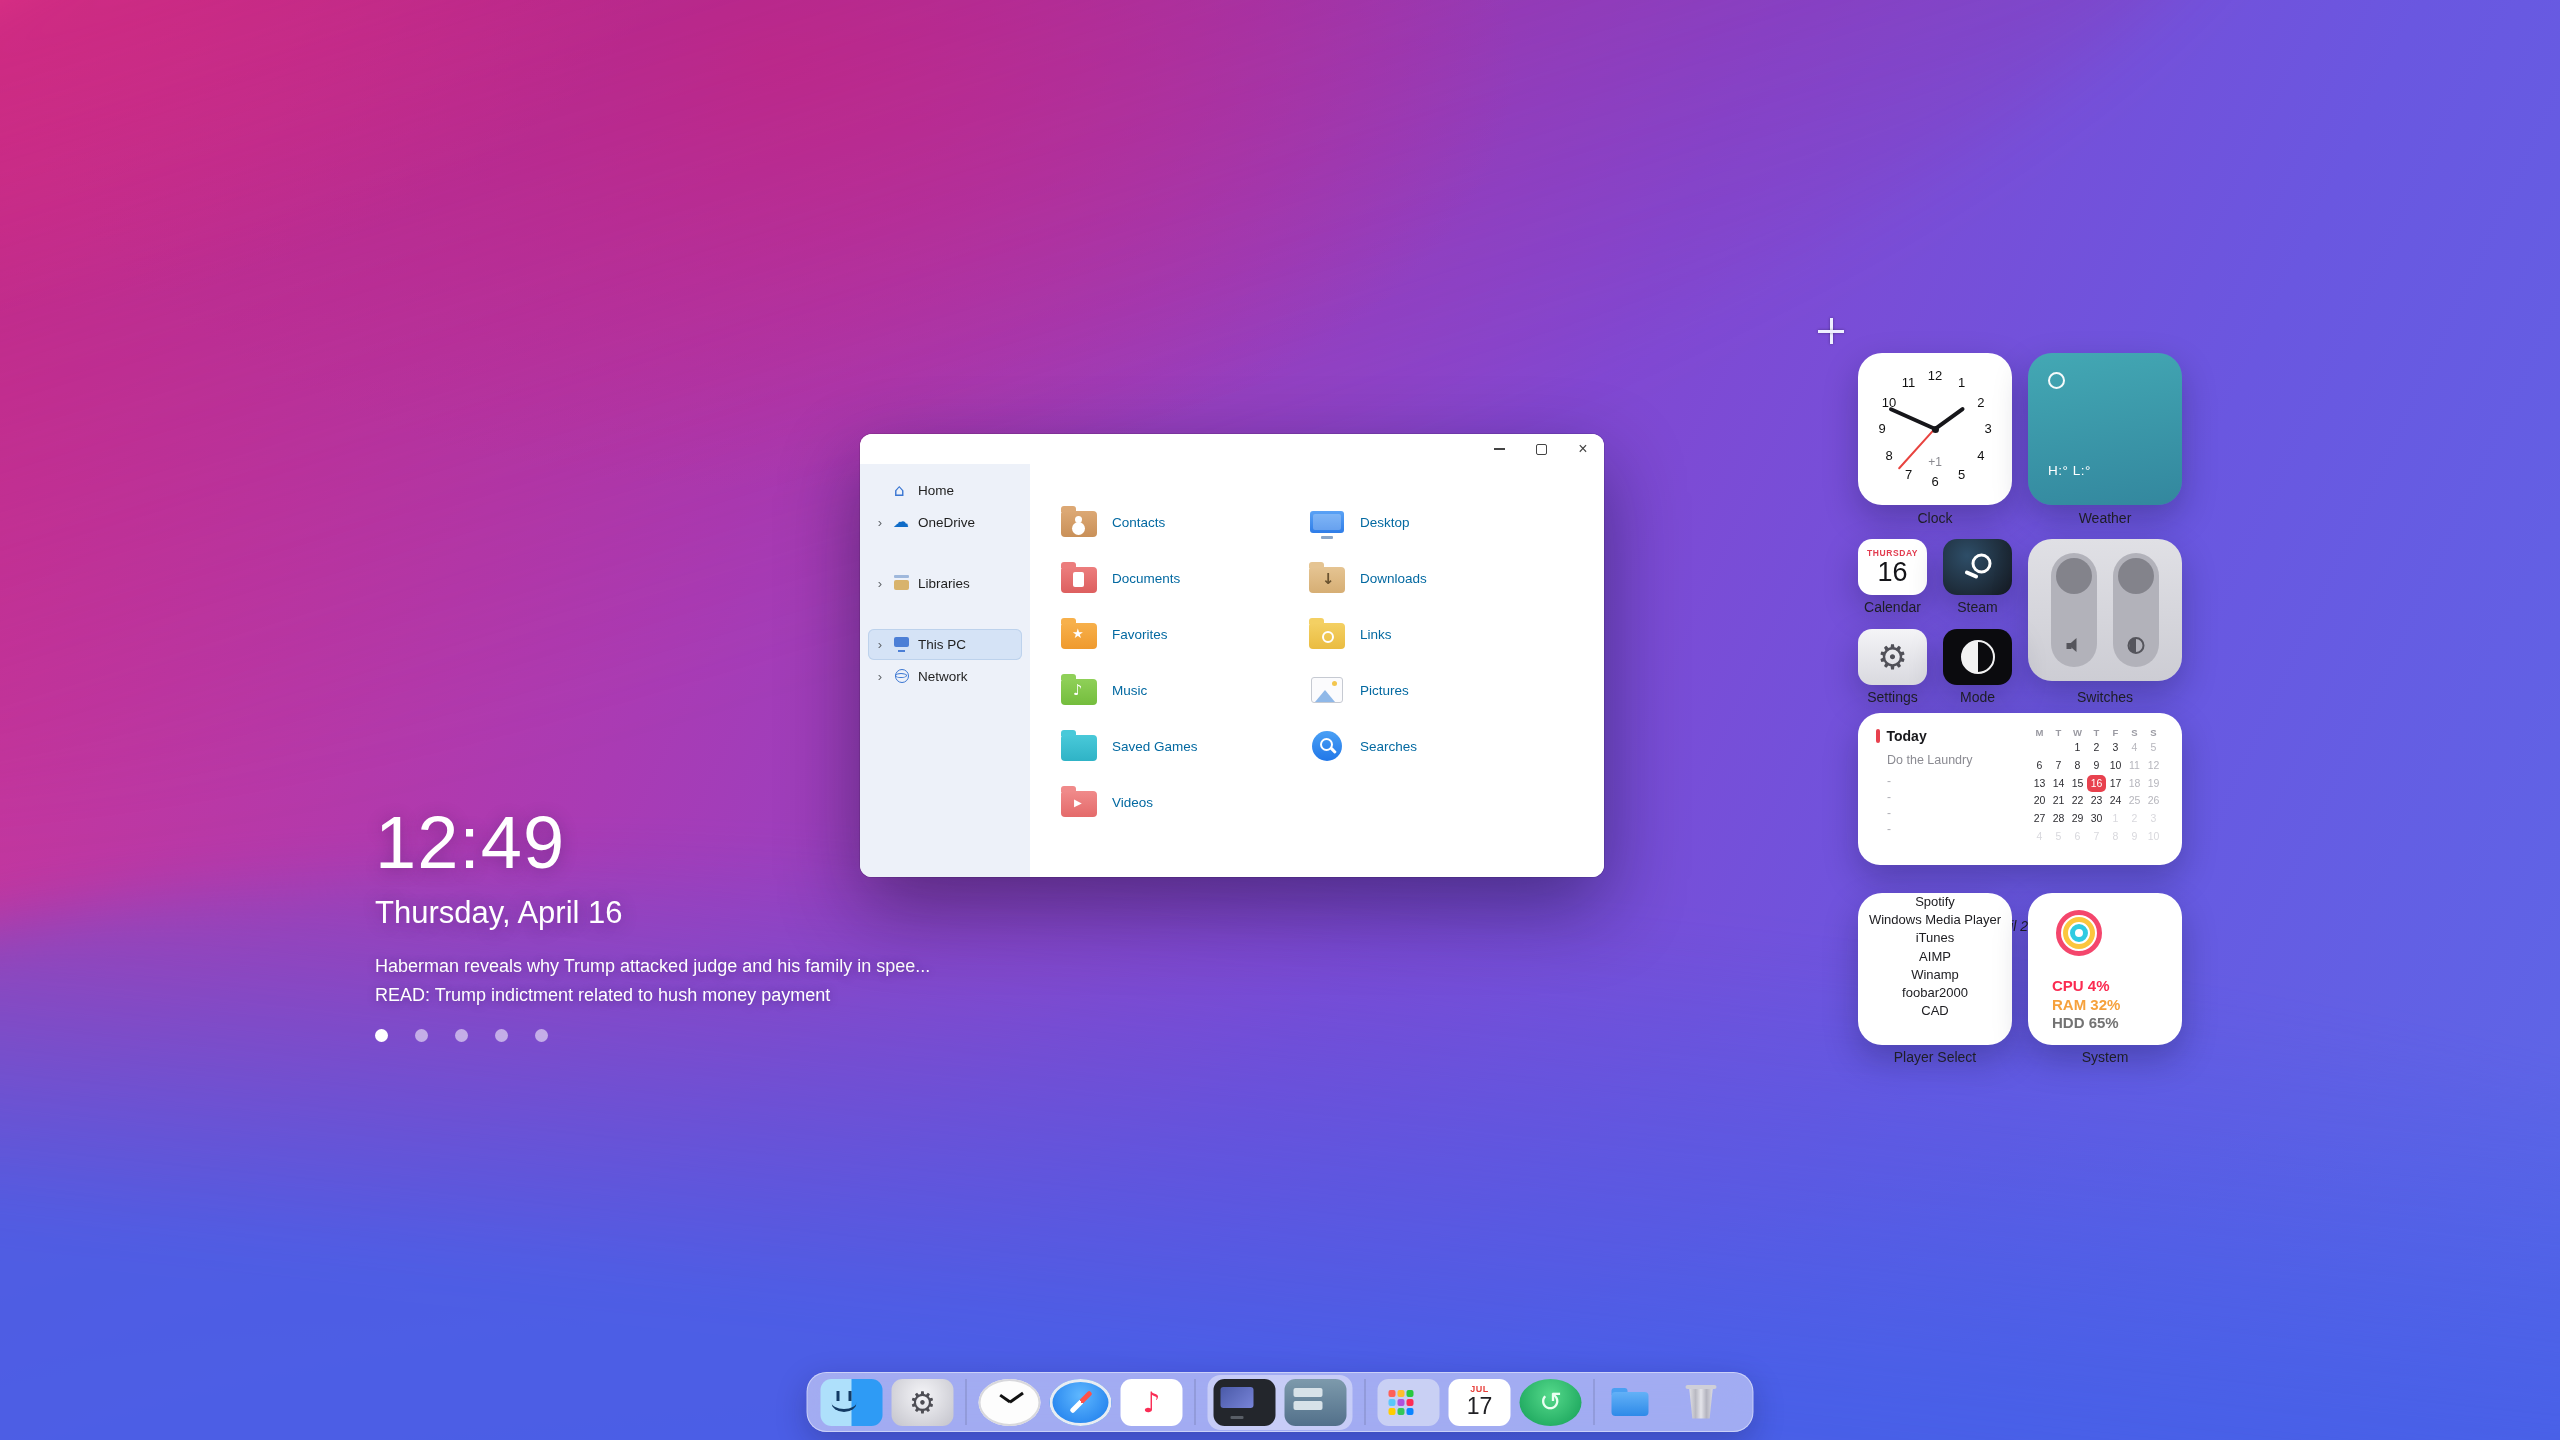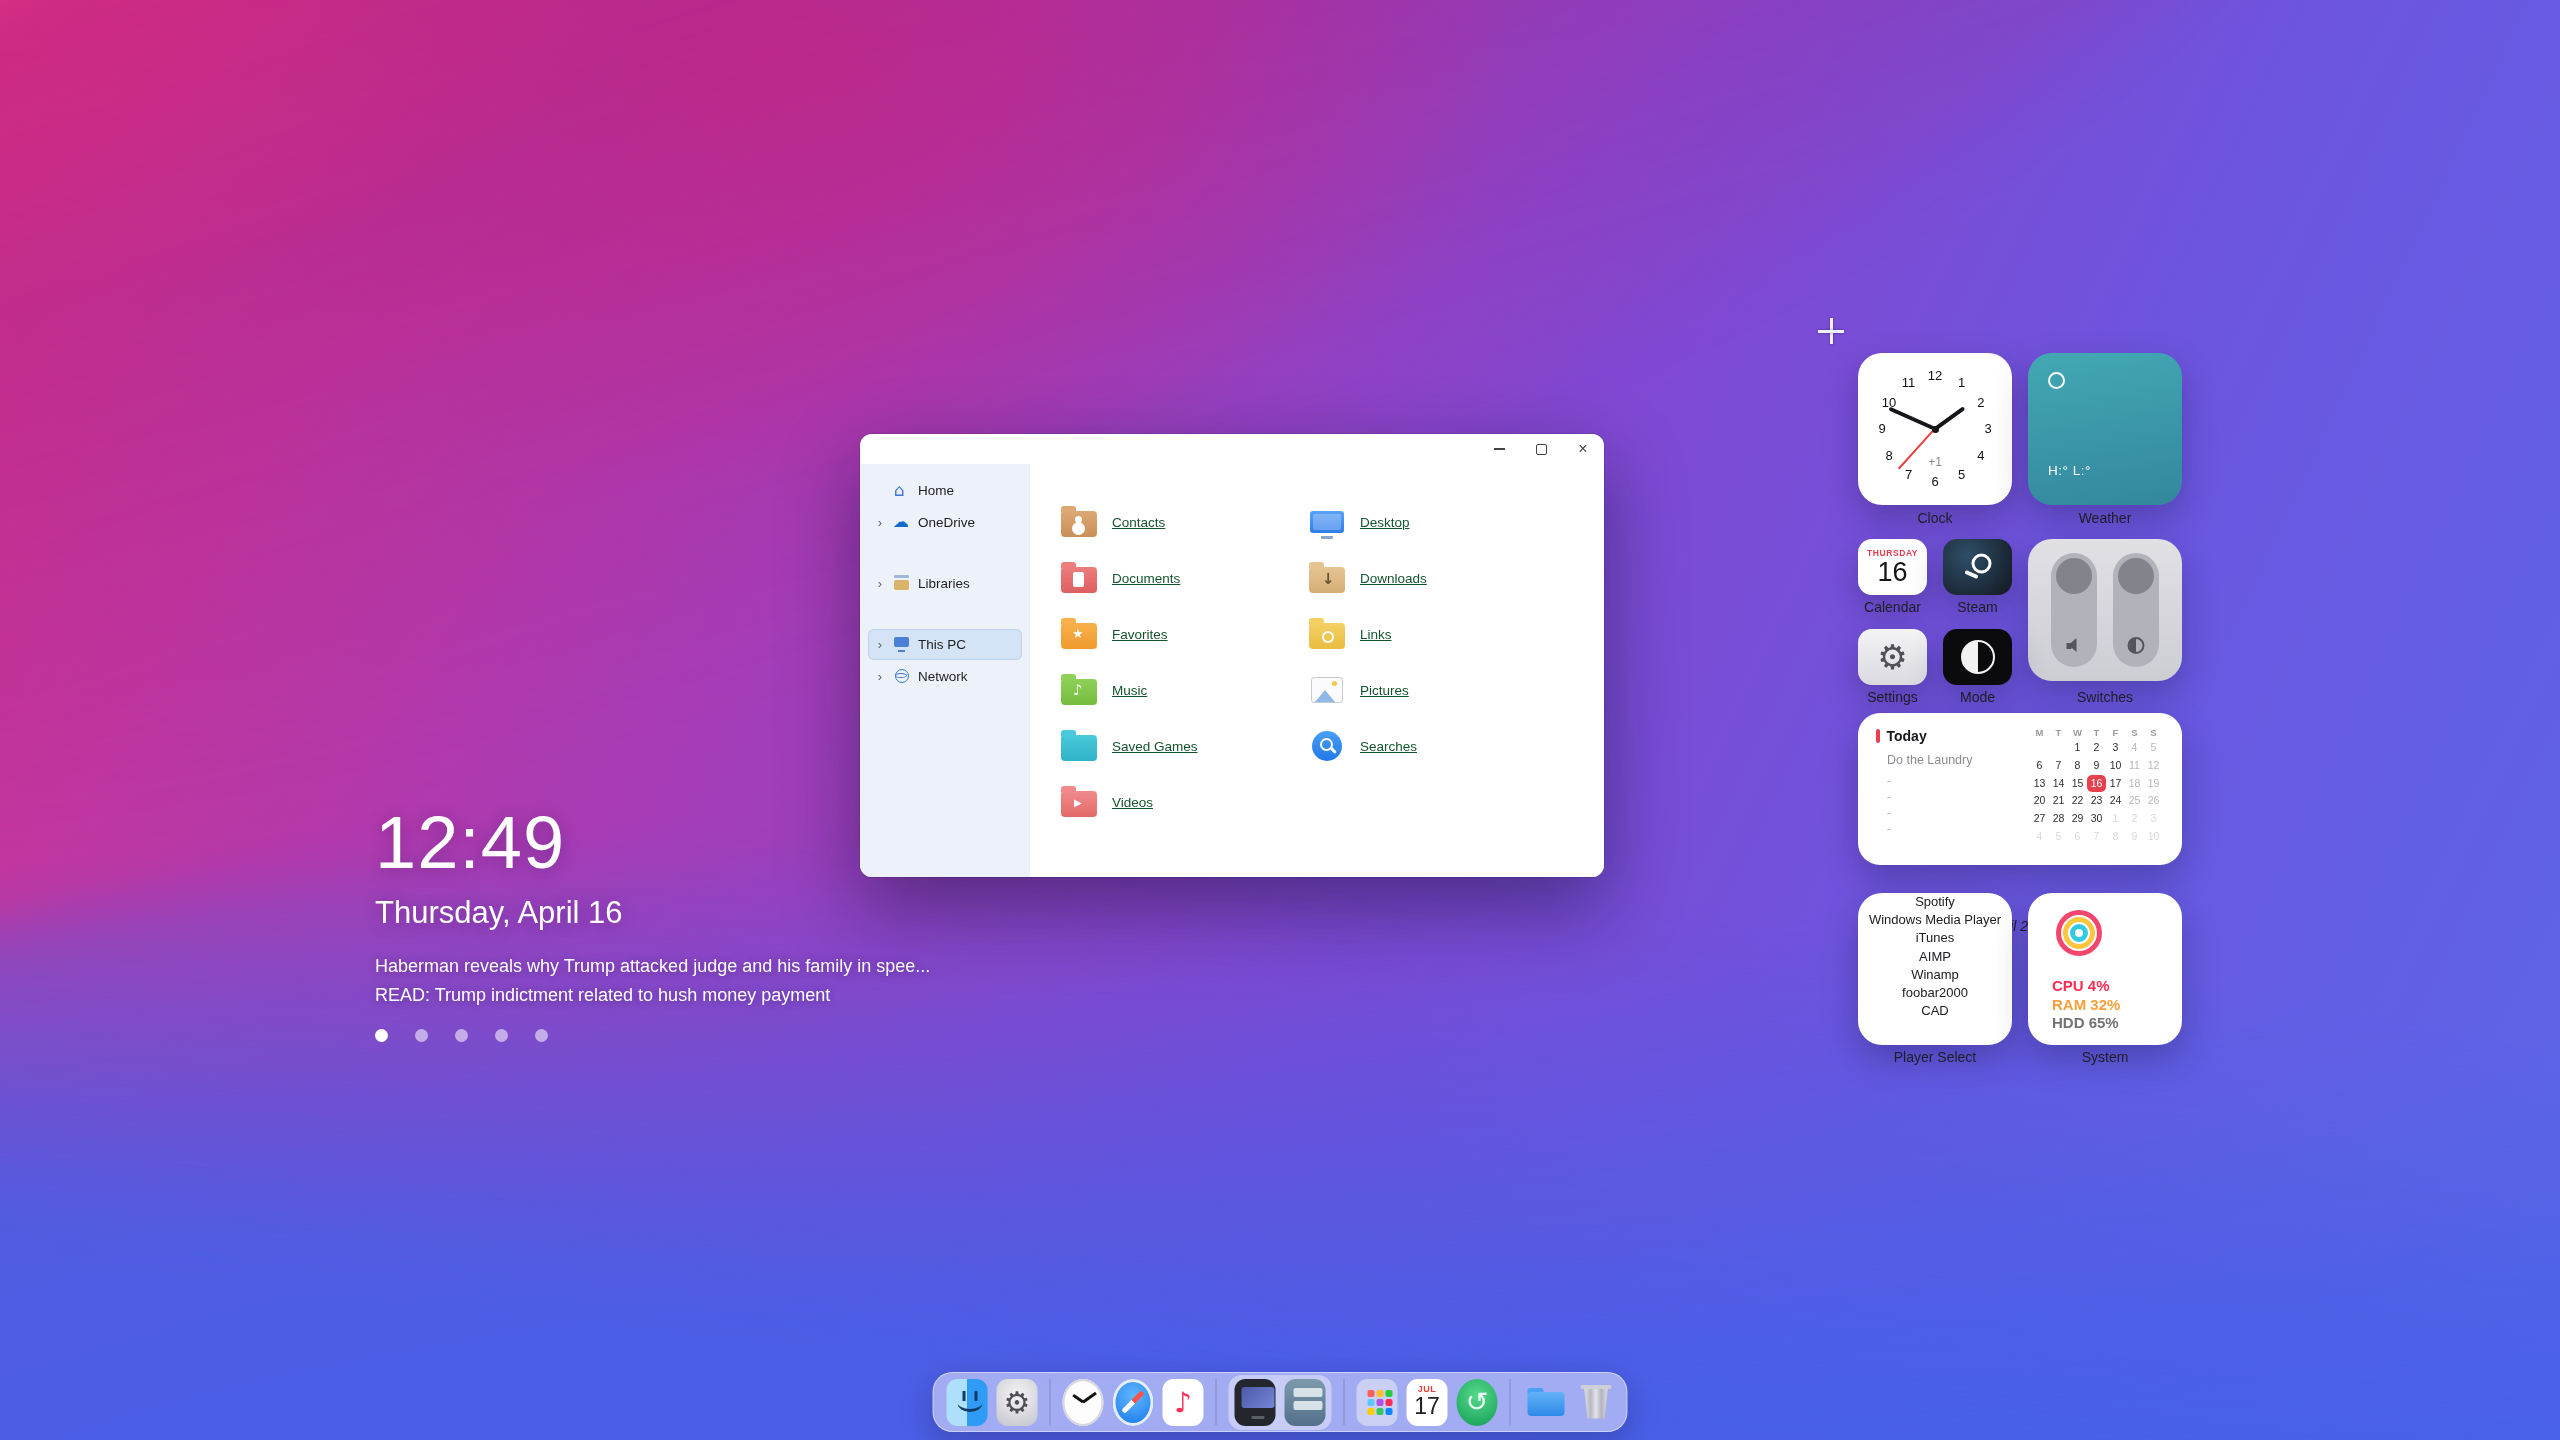--- a/index.html
+++ b/index.html
@@ -79,21 +79,21 @@
   .ic-lib::after{content:"";position:absolute;top:5px;left:1px;width:15px;height:10px;background:#d8b36c;border-radius:2px;}
   .ic-pc::before{content:"";position:absolute;top:1px;left:1px;width:15px;height:10px;background:#4c7fd6;border-radius:2px;}
   .ic-pc::after{content:"";position:absolute;bottom:1px;left:5px;width:7px;height:2px;background:#4c7fd6;}
   .ic-net::before{content:"";position:absolute;top:1px;left:2px;width:12px;height:12px;border:1.5px solid #3a76d2;border-radius:50%;}
   .ic-net::after{content:"";position:absolute;top:4.5px;left:2px;width:12px;height:5px;border:1.5px solid #3a76d2;border-radius:50%;box-sizing:border-box;}
   .ex-main{flex:1;position:relative;background:#fff;}
   .fcol{position:absolute;top:30px;display:flex;flex-direction:column;}
   .fcol1{left:30px;}
   .fcol2{left:278px;}
   .fitem{height:56px;display:flex;align-items:center;gap:14px;width:230px;}
-  .flabel{font-size:13.5px;color:#14532d;text-decoration:underline;}
+  .flabel{font-size:13.5px;color:#0369a1;}
   .icw{width:38px;height:40px;display:flex;align-items:center;justify-content:center;flex-shrink:0;}
   .fic{width:36px;height:26px;position:relative;border-radius:3px 4px 4px 4px;margin-top:4px;
     background:linear-gradient(180deg,var(--c1),var(--c2));}
   .fic::before{content:"";position:absolute;top:-5px;left:0;width:15px;height:6px;
     border-radius:3px 3px 0 0;background:var(--c1);}
   .f-contacts{--c1:#dca874;--c2:#c99058;}
   .f-contacts::after{content:"";position:absolute;left:14px;top:5px;width:7px;height:7px;border-radius:50%;
     background:#fff;box-shadow:0 9px 0 3px #fff;}
   .f-documents{--c1:#ec7d7d;--c2:#dd5f5f;}
   .f-documents::after{content:"";position:absolute;left:12px;top:5px;width:11px;height:15px;background:#fff;border-radius:2px;}
@@ -221,21 +221,21 @@
   .stat.cpu{color:#fb2b51;}
   .stat.ram{color:#f6a13c;}
   .stat.hdd{color:#737373;}
 
   
   #dock{position:absolute;left:50%;bottom:8px;transform:translateX(-50%);height:60px;z-index:55;
     display:flex;align-items:center;gap:9px;padding:0 14px;border-radius:20px;
     background:rgba(250,250,253,0.5);backdrop-filter:blur(30px);
     box-shadow:inset 0 0 0 1px rgba(255,255,255,0.45),0 10px 30px rgba(20,20,50,0.25);}
   .dsep{width:1px;height:46px;background:rgba(40,40,60,0.25);margin:0 3px;}
-  .dicon{width:41px;height:47px;position:relative;flex-shrink:0;}
+  .dicon{width:62px;height:47px;position:relative;flex-shrink:0;}
   .dock-group{display:flex;gap:9px;padding:4px 6px;border-radius:13px;background:rgba(255,255,255,0.4);}
   .d-finder{border-radius:11px;background:linear-gradient(90deg,#aee0fb 0 49%,#2e9bf5 51% 100%);overflow:hidden;}
   .d-finder::before{content:"";position:absolute;top:12px;left:16px;width:3px;height:10px;background:#123a64;
     box-shadow:12px 0 0 #123a64;}
   .d-finder::after{content:"";position:absolute;top:14px;left:11px;width:25px;height:16px;
     border-bottom:3px solid #123a64;border-radius:0 0 50% 50%;}
   .d-gear{border-radius:11px;background:radial-gradient(circle at 50% 35%,#f5f5f8,#c3c3cb);}
   .d-gear::before{content:"⚙";font-family:"DejaVu Sans",sans-serif;position:absolute;inset:0;
     text-align:center;line-height:47px;font-size:30px;color:#4e4e55;}
   .d-clock{border-radius:50%;background:#fdfdfd;box-shadow:inset 0 0 0 2px #d8d8dc;}

